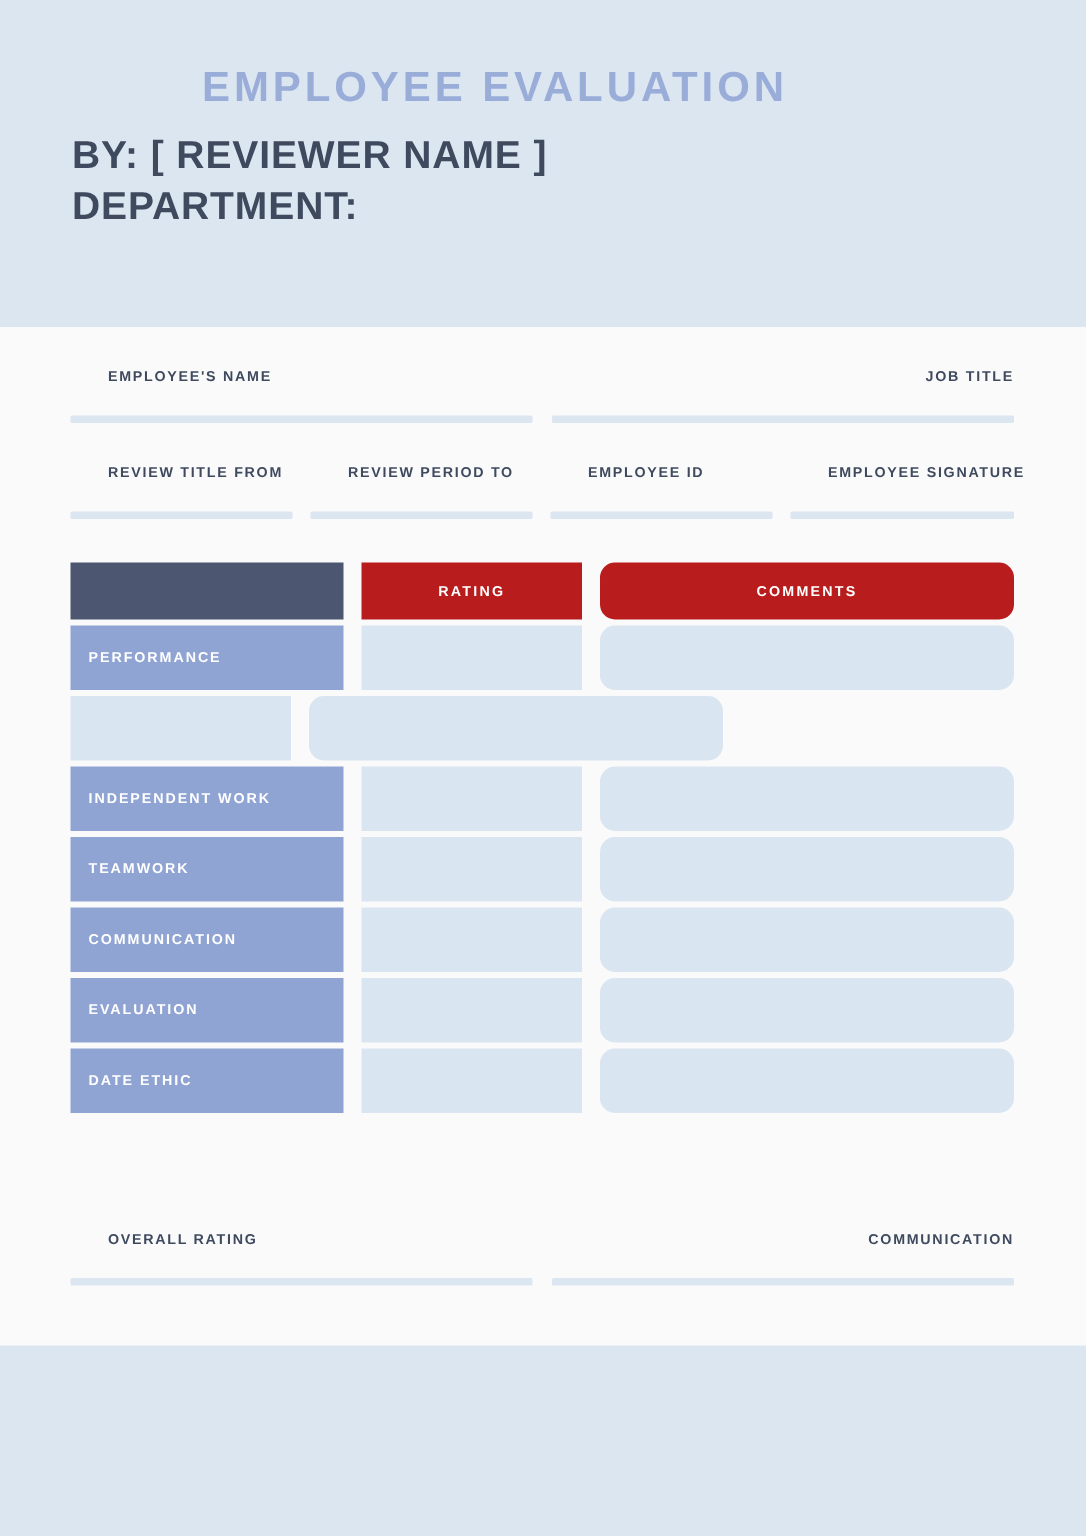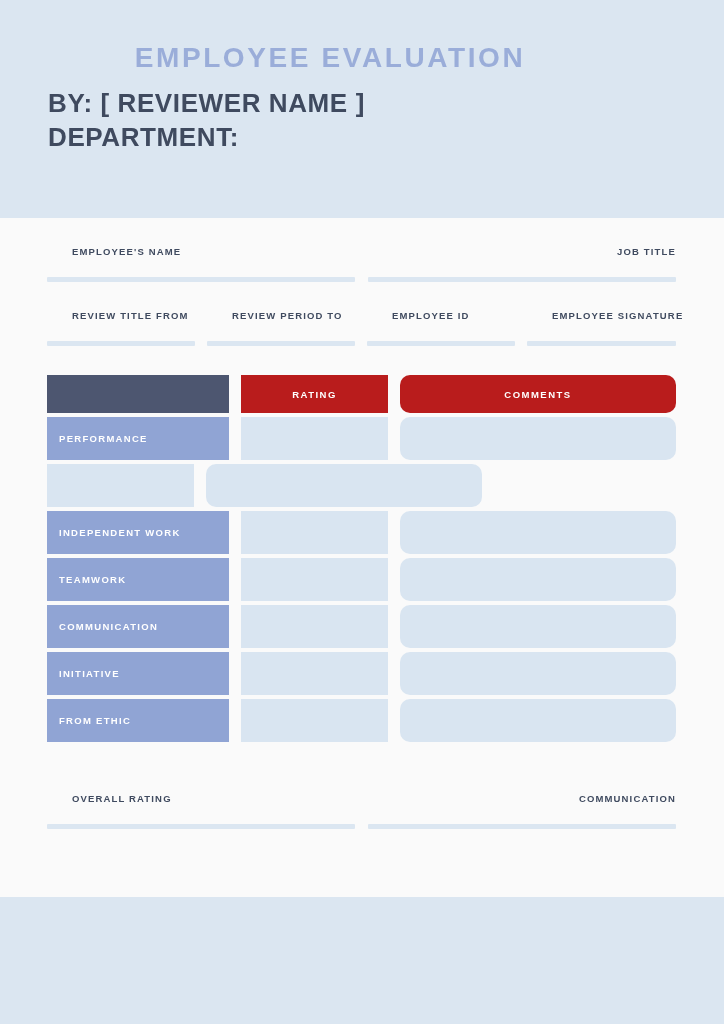--- a/index.html
+++ b/index.html
@@ -131,21 +131,21 @@
   }
 
   .blank-cell {
     height: 43px;
     background: #d9e5f1;
   }
 
   
   .summary-row {
     position: absolute;
-    left: 47px; top: 793px;
+    left: 47px; top: 821px;
     width: 629px;
     display: flex;
   }
 
   
   .scale-band {
     position: absolute;
     left: 0; top: 897px;
     width: 724px; height: 127px;
     background: #dbe6f1;
@@ -224,27 +224,27 @@
   </div>
 
   <div class="eval-row">
     <div class="criteria-cell col-criteria">COMMUNICATION</div>
     <div class="blank-cell col-rating"></div>
     <div class="blank-cell col-comments"></div>
   </div>
 
 
   <div class="eval-row">
-    <div class="criteria-cell col-criteria">INITIATIVE</div>
-    <div class="blank-cell col-rating"></div>
-    <div class="blank-cell col-comments"></div>
-  </div>
-
-  <div class="eval-row">
-    <div class="criteria-cell col-criteria">FROM ETHIC</div>
+    <div class="criteria-cell col-criteria">EVALUATION</div>
+    <div class="blank-cell col-rating"></div>
+    <div class="blank-cell col-comments"></div>
+  </div>
+
+  <div class="eval-row">
+    <div class="criteria-cell col-criteria">DATE ETHIC</div>
     <div class="blank-cell col-rating"></div>
     <div class="blank-cell col-comments"></div>
   </div>
 
 </div>
 
 <div class="summary-row">
   <div class="field w-half">
     <div class="field-label">OVERALL RATING</div>
     <div class="field-rule"></div>

